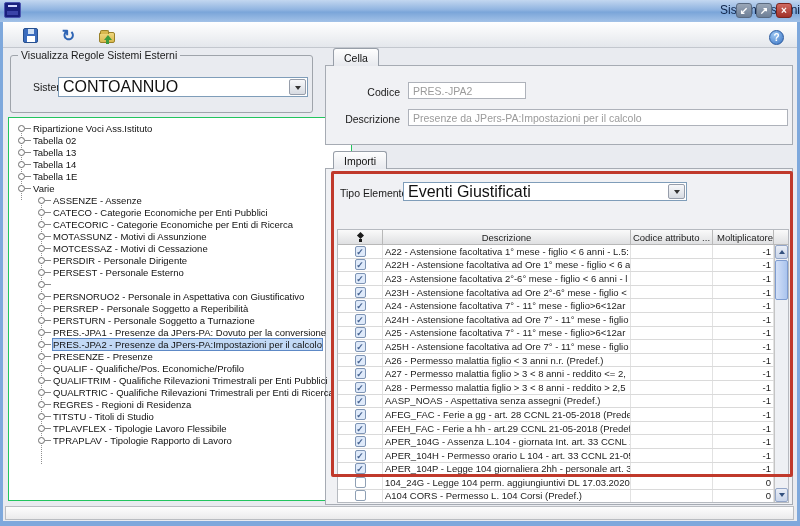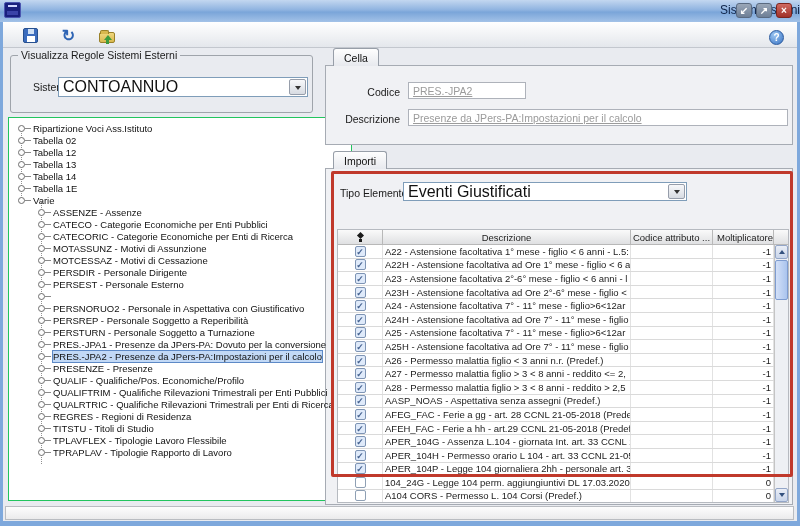--- a/index.html
+++ b/index.html
@@ -114,21 +114,21 @@
   .tab-cella { left:333px; top:48px; }
   .tab-importi { left:333px; top:151px; }
   .tabpanel { position:absolute; background:#f0f1f4; border:1px solid #a6abb3; }
   .panel-cella { left:325px; top:65px; width:468px; height:80px; }
   .panel-importi { left:325px; top:168px; width:468px; height:337px; }
 
   .lbl-codice { left:365px; top:86px; width:35px; text-align:right; }
   .lbl-descrizione { left:338px; top:113px; width:62px; text-align:right; }
   .textfield {
     position:absolute; background:#fff; border:1px solid #aeb2ba;
-    font-size:10.5px; color:#9b9b9b; display:flex; align-items:center; padding-left:4px; white-space:nowrap; overflow:hidden;text-decoration:underline;
+    font-size:10.5px; color:#9b9b9b; display:flex; align-items:center; padding-left:4px; white-space:nowrap; overflow:hidden;
   }
   .tf-codice { left:408px; top:82px; width:118px; height:17px; }
   .tf-descrizione { left:408px; top:109px; width:380px; height:17px; }
 
   .lbl-tipo { left:340px; top:187px; }
   .combo-tipo { left:403px; top:182px; width:284px; height:19px; }
 
   
   .red-annotation {
     position:absolute; left:331px; top:171px; width:462px; height:306px;
@@ -222,24 +222,20 @@
     <div class="tree-inner">
       <div class="tree-connector conn-roots"></div>
       <div class="tree-connector conn-children"></div>
     <div class="tree-item lvl0">
           <span class="node-icon"></span>
           <span class="tree-label">Ripartizione Voci Ass.Istituto</span>
         </div>
         <div class="tree-item lvl0">
           <span class="node-icon"></span>
           <span class="tree-label">Tabella 02</span>
-        </div>
-        <div class="tree-item lvl0">
-          <span class="node-icon"></span>
-          <span class="tree-label">Tabella 12</span>
         </div>
         <div class="tree-item lvl0">
           <span class="node-icon"></span>
           <span class="tree-label">Tabella 13</span>
         </div>
         <div class="tree-item lvl0">
           <span class="node-icon"></span>
           <span class="tree-label">Tabella 14</span>
         </div>
         <div class="tree-item lvl0">

